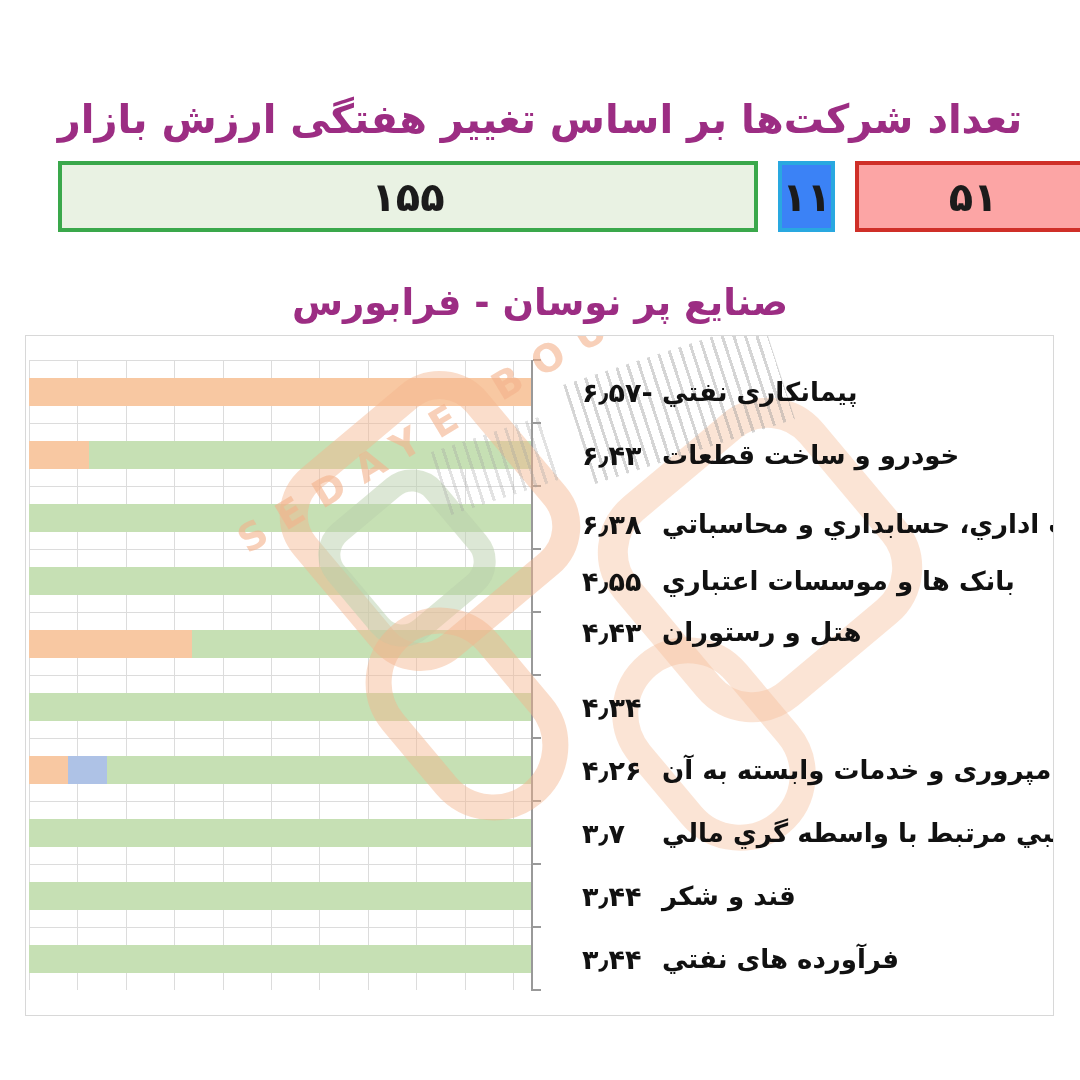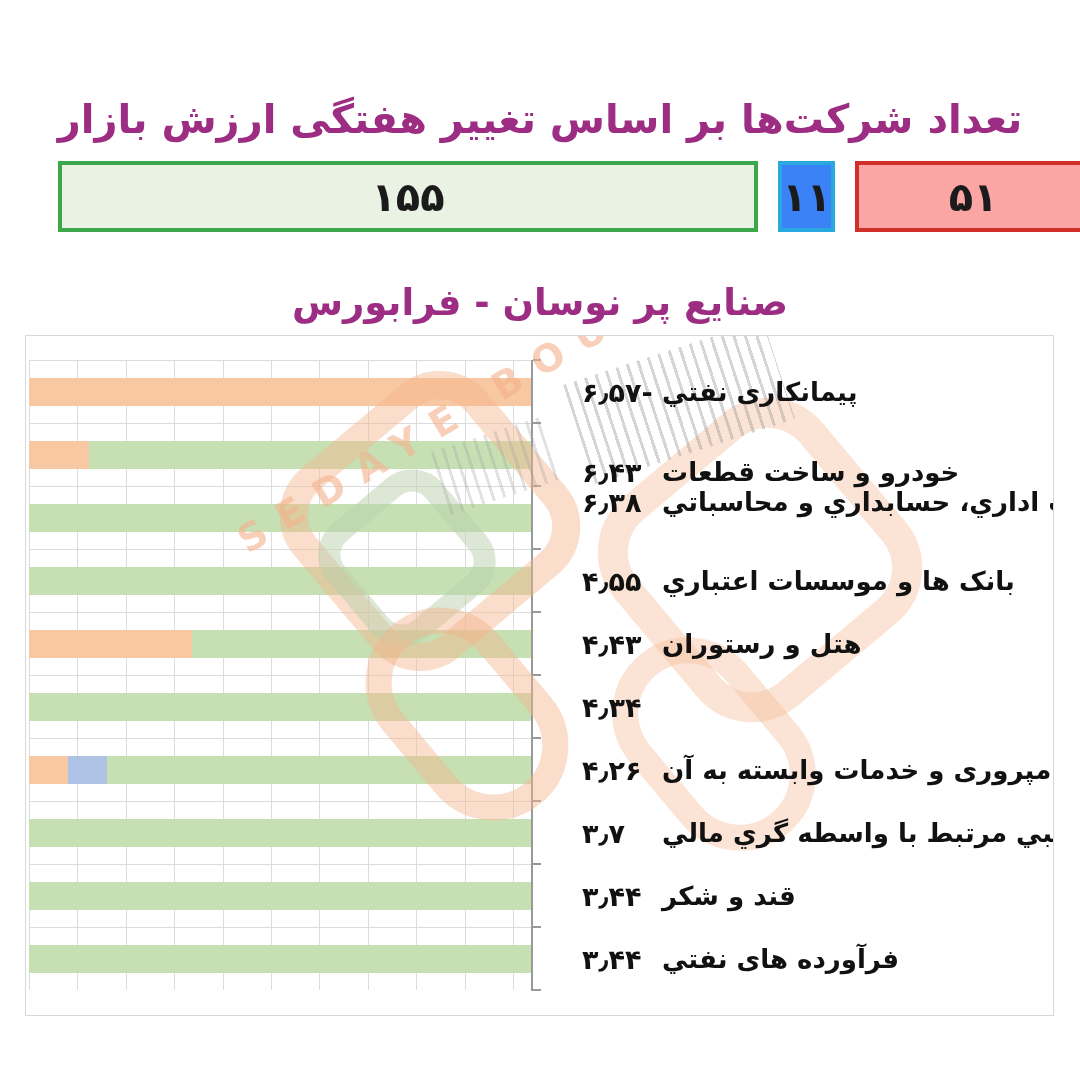--- a/index.html
+++ b/index.html
@@ -179,33 +179,33 @@
     <div id="wm-s4" class="wm wm-shape"></div>
     <div id="wm-s5" class="wm wm-shape"></div>
     <div id="wm-c1" class="wm"></div>
     <div id="wm-c2" class="wm"></div>
 
     <div id="labels-layer">
         <div class="label-row" style="top: 0px;">
           <div class="row-value">۶٫۵۷-</div>
           <div class="row-label">پیمانکاری نفتي</div>
         </div>
-        <div class="label-row" style="top: 80px;">
+        <div class="label-row" style="top: 63px;">
           <div class="row-value">۶٫۴۳</div>
           <div class="row-label">خودرو و ساخت قطعات</div>
         </div>
-        <div class="label-row" style="top: 110px;">
+        <div class="label-row" style="top: 132px;">
           <div class="row-value">۶٫۳۸</div>
           <div class="row-label">تولید ماشین آلات اداري، حسابداري و محاسباتي</div>
         </div>
         <div class="label-row" style="top: 189px;">
           <div class="row-value">۴٫۵۵</div>
           <div class="row-label">بانک ها و موسسات اعتباري</div>
         </div>
-        <div class="label-row" style="top: 252px;">
+        <div class="label-row" style="top: 240px;">
           <div class="row-value">۴٫۴۳</div>
           <div class="row-label">هتل و رستوران</div>
         </div>
         <div class="label-row" style="top: 315px;">
           <div class="row-value">۴٫۳۴</div>
         </div>
         <div class="label-row" style="top: 378px;">
           <div class="row-value">۴٫۲۶</div>
           <div class="row-label">کشاورزی، دامپروری و خدمات وابسته به آن</div>
         </div>

